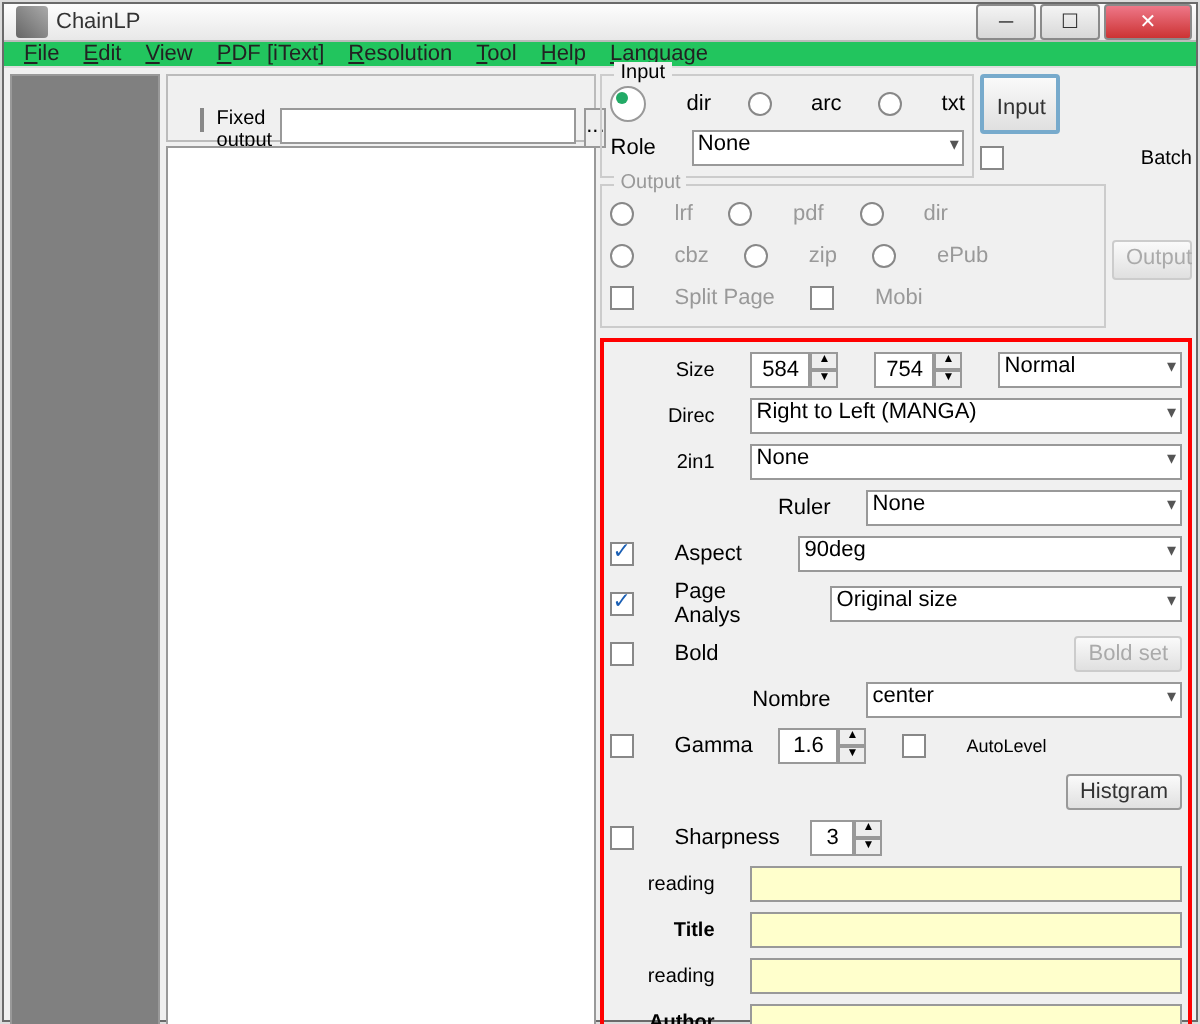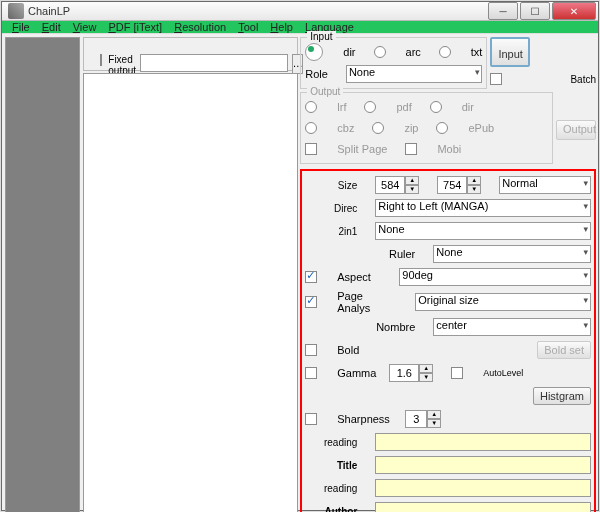--- a/index.html
+++ b/index.html
@@ -172,32 +172,32 @@
             <span class="chk checked"></span>
             <span style="width:44px">Aspect</span>
           <span class="sel" style="flex:1"><span>90deg</span></span>
           </div>
         <div class="row">
             <span class="chk checked"></span>
             <span style="width:60px">Page Analys</span>
           <span class="sel" style="flex:1"><span>Original size</span></span>
           </div>
         <div class="row">
+            <span class="chk"></span>
+            <span style="width:44px">Bold</span>
+          <span style="flex:1"></span>
+            <span class="btn dis">Bold set</span>
+          </div>
+        <div class="row">
             <span class="lbl"></span>
             <span style="width:40px;text-align:right">Nombre</span>
           <span class="sel" style="flex:1"><span>center</span></span>
           </div>
         <div class="row">
             <span class="chk"></span>
-            <span style="width:44px">Bold</span>
-          <span style="flex:1"></span>
-            <span class="btn dis">Bold set</span>
-          </div>
-        <div class="row">
-            <span class="chk"></span>
             <span style="width:34px">Gamma</span>
           <div class="spin">
               <input class="txt" value="1.6" style="">
               <div class="sbtns">
                 <div>▲</div>
                 <div>▼</div>
               </div>
             </div>
           <span class="chk"></span>
             <span style="font-size:9px;">AutoLevel</span>

